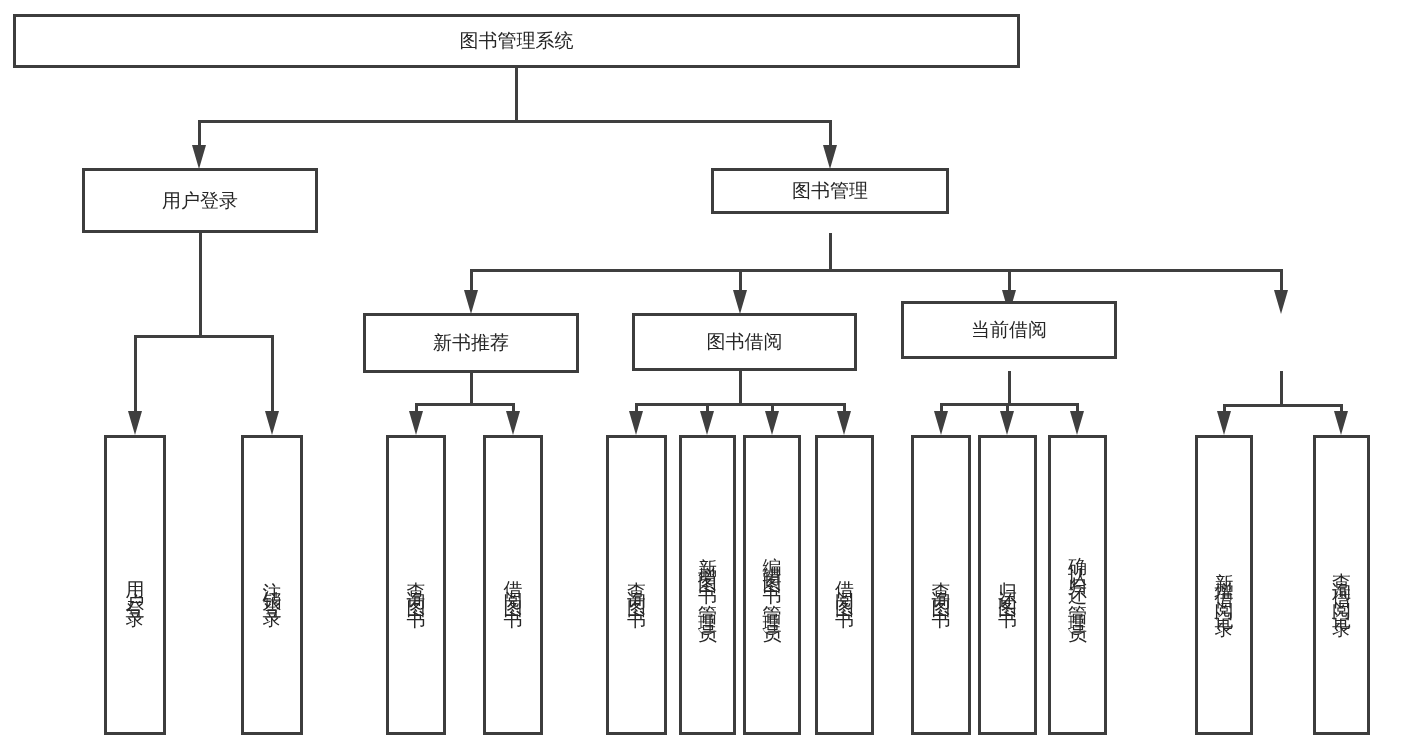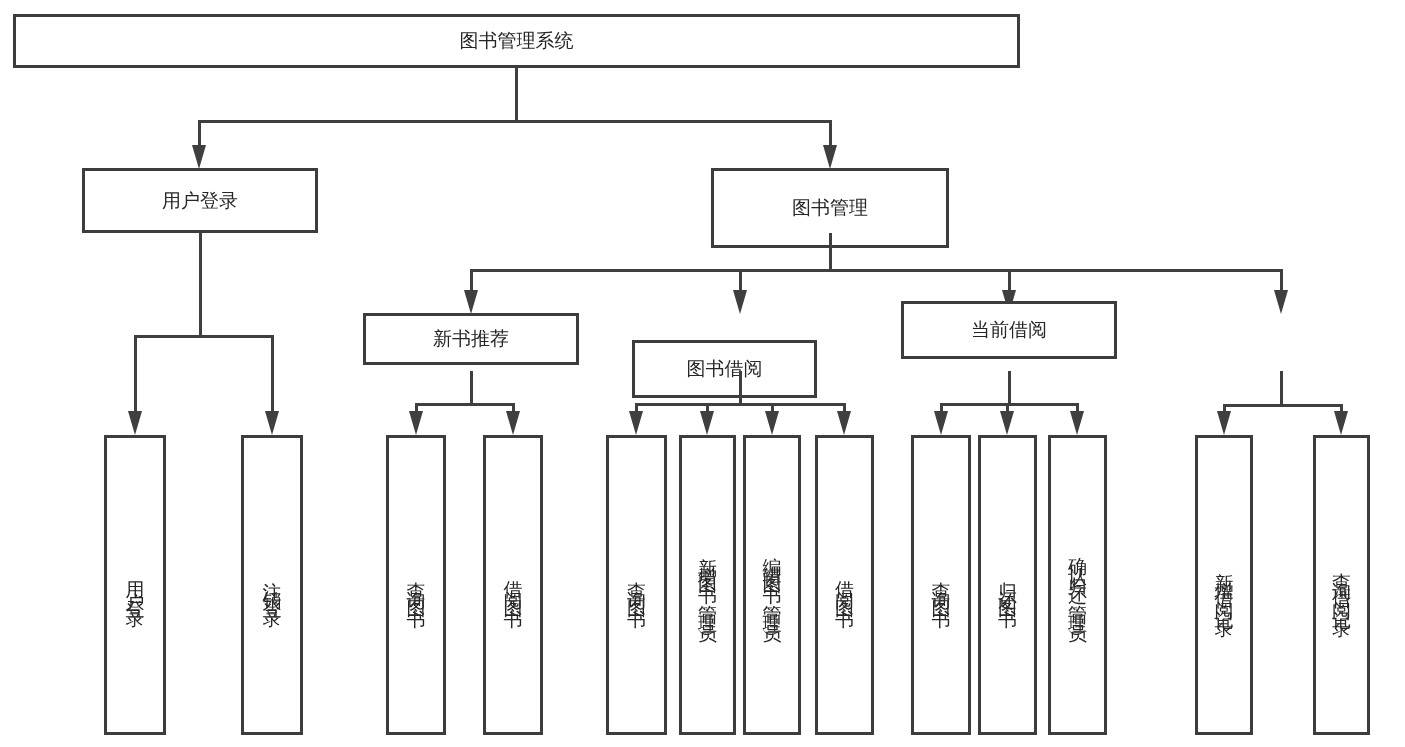--- a/index.html
+++ b/index.html
@@ -48,21 +48,21 @@
   <div class="vline" style="left:515px;top:68px;height:54px;"></div>
   <div class="hline" style="left:198px;top:120px;width:633px;"></div>
   <div class="vline" style="left:198px;top:120px;height:27px;"></div>
   <div class="arrow" style="left:192px;top:145px;"></div>
   <div class="vline" style="left:829px;top:120px;height:27px;"></div>
   <div class="arrow" style="left:823px;top:145px;"></div>
 
   <div class="box" style="left:82px;top:168px;width:236px;height:65px;">
     <span class="hlabel">用户登录</span>
   </div>
-  <div class="box" style="left:711px;top:168px;width:238px;height:80px;">
+  <div class="box" style="left:711px;top:168px;width:238px;height:46px;">
     <span class="hlabel">图书管理</span>
   </div>
 
   <div class="vline" style="left:199px;top:233px;height:104px;"></div>
   <div class="hline" style="left:134px;top:335px;width:140px;"></div>
   <div class="vline" style="left:134px;top:335px;height:78px;"></div>
   <div class="arrow" style="left:128px;top:411px;"></div>
   <div class="vline" style="left:271px;top:335px;height:78px;"></div>
   <div class="arrow" style="left:265px;top:411px;"></div>
 
@@ -70,24 +70,24 @@
   <div class="hline" style="left:470px;top:269px;width:812px;"></div>
   <div class="vline" style="left:470px;top:269px;height:23px;"></div>
   <div class="arrow" style="left:464px;top:290px;"></div>
   <div class="vline" style="left:739px;top:269px;height:23px;"></div>
   <div class="arrow" style="left:733px;top:290px;"></div>
   <div class="vline" style="left:1008px;top:269px;height:23px;"></div>
   <div class="arrow" style="left:1002px;top:290px;"></div>
   <div class="vline" style="left:1280px;top:269px;height:23px;"></div>
   <div class="arrow" style="left:1274px;top:290px;"></div>
 
-  <div class="box" style="left:363px;top:313px;width:216px;height:52px;">
+  <div class="box" style="left:363px;top:313px;width:216px;height:60px;">
     <span class="hlabel">新书推荐</span>
   </div>
-  <div class="box" style="left:632px;top:313px;width:185px;height:58px;margin-top:27px;">
+  <div class="box" style="left:632px;top:313px;width:225px;height:58px;">
     <span class="hlabel">图书借阅</span>
   </div>
   <div class="box" style="left:901px;top:301px;width:216px;height:58px;">
     <span class="hlabel">当前借阅</span>
   </div>
 
   <div class="vline" style="left:470px;top:371px;height:34px;"></div>
   <div class="hline" style="left:415px;top:403px;width:100px;"></div>
   <div class="vline" style="left:415px;top:403px;height:10px;"></div>
   <div class="arrow" style="left:409px;top:411px;"></div>

